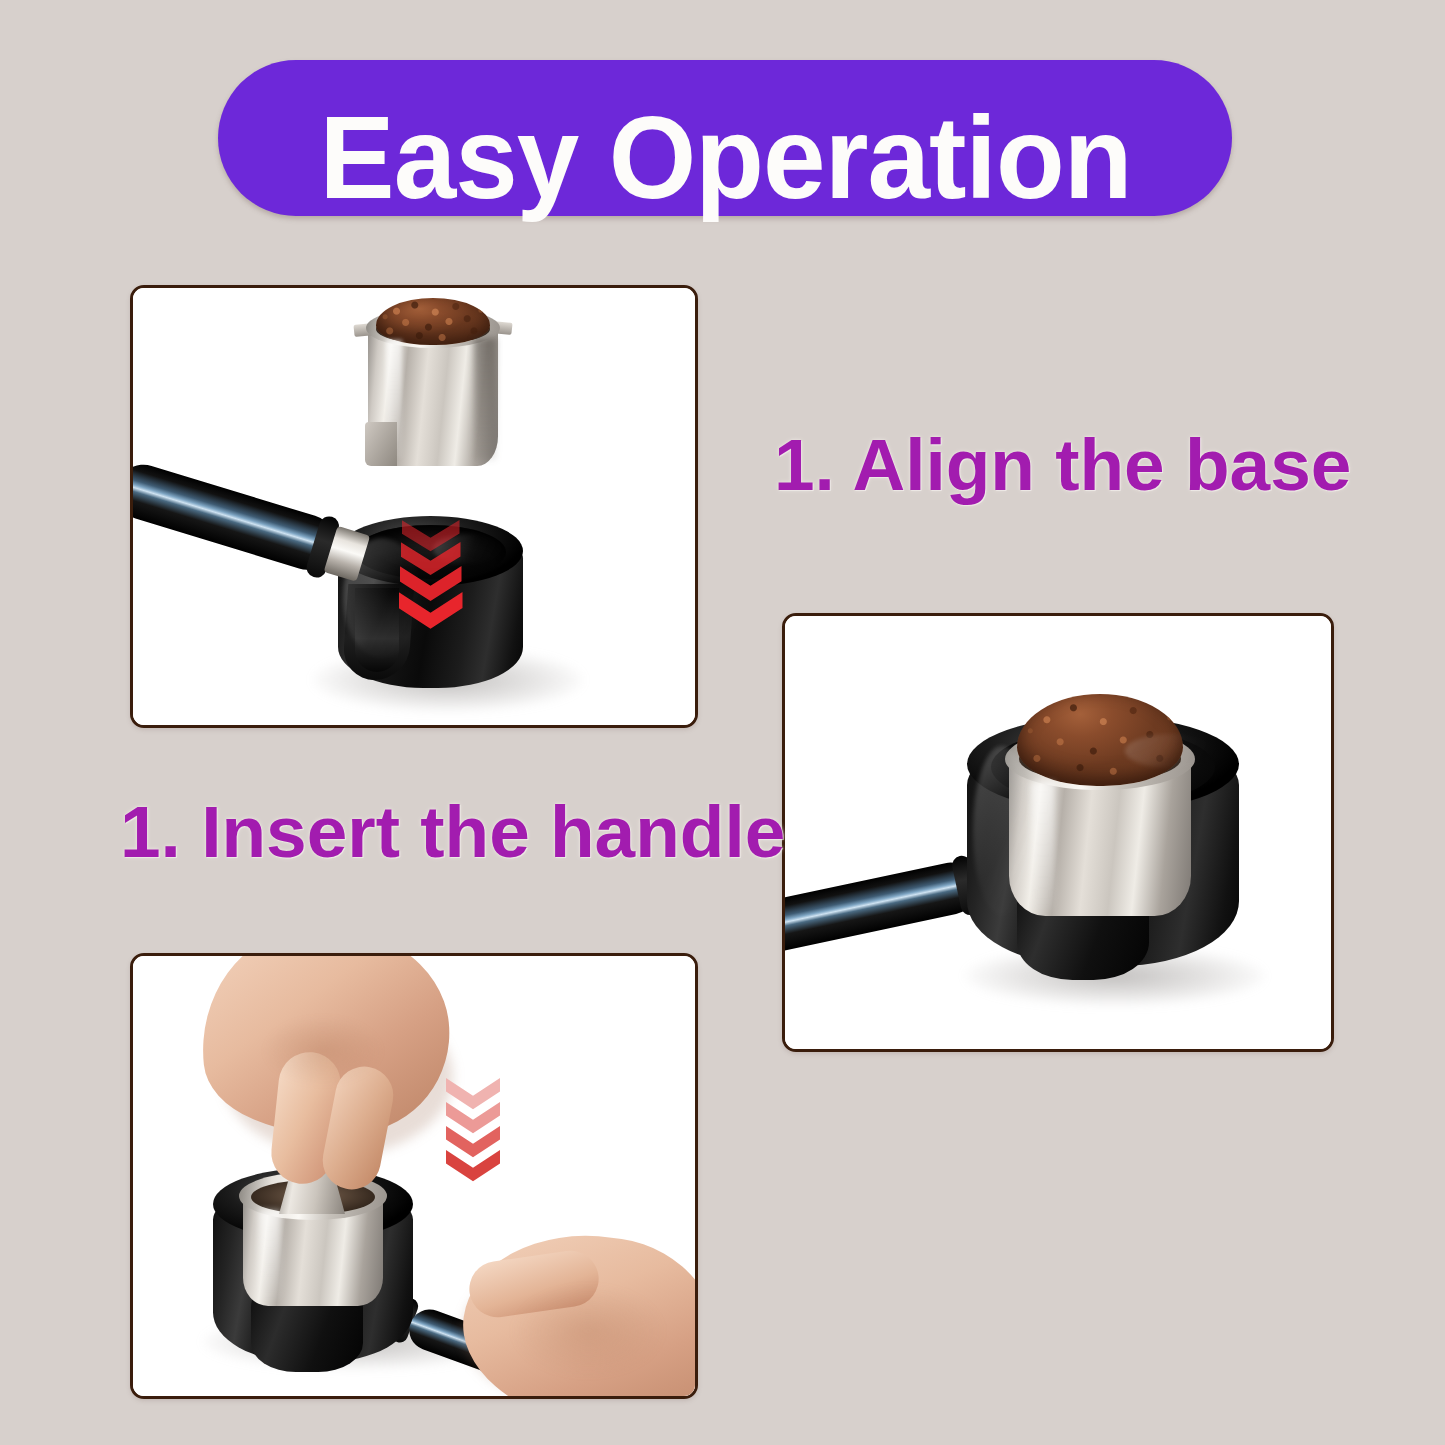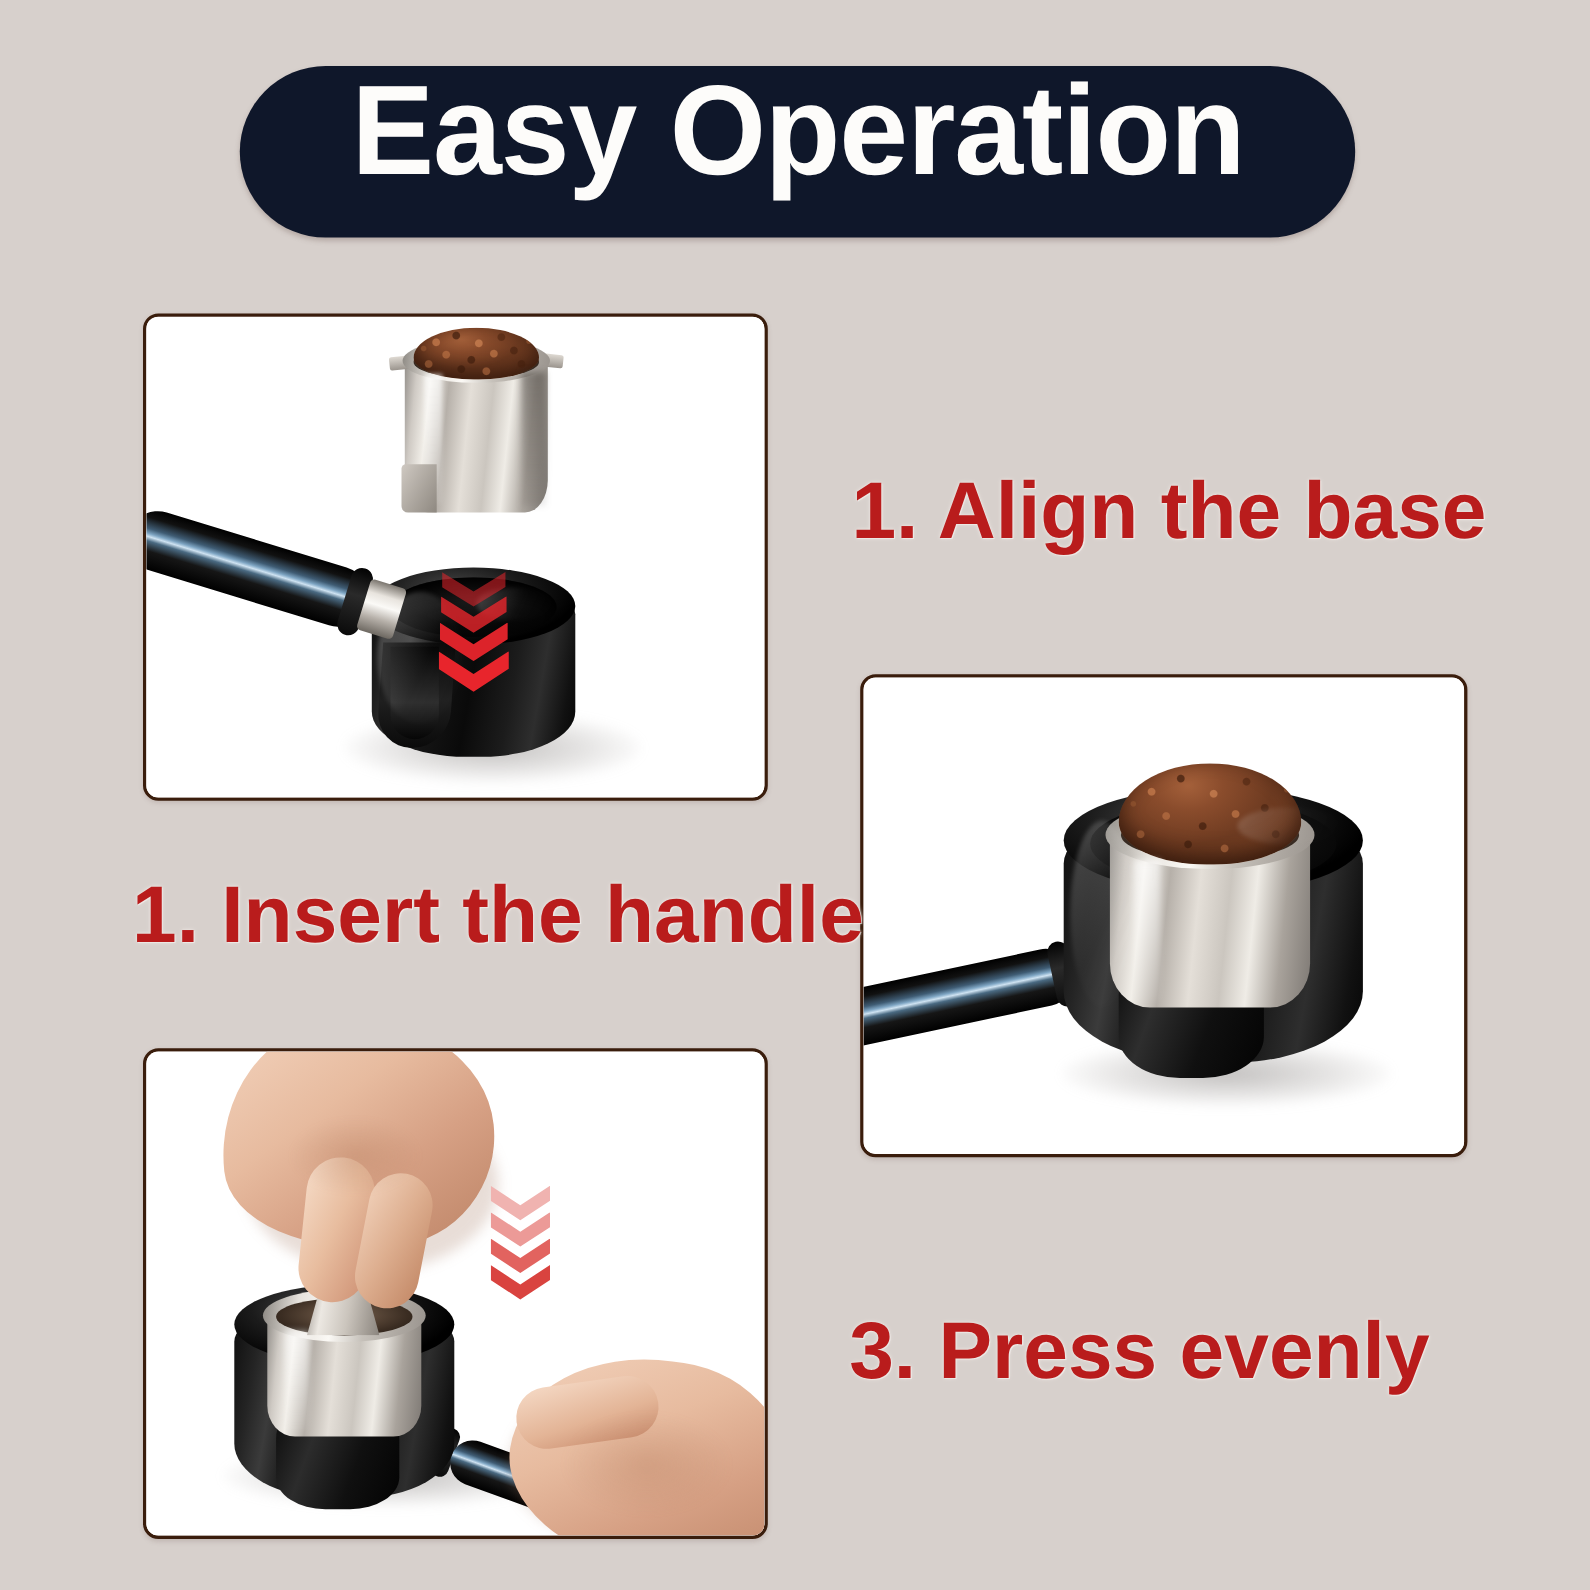--- a/index.html
+++ b/index.html
@@ -19,24 +19,24 @@
     overflow: hidden;
   }
 
   
   .title-pill {
     position: absolute;
     left: 218px;
     top: 60px;
     width: 1014px;
     height: 156px;
-    background: #0f172a;
+    background: #6d28d9;
     border-radius: 78px;
     display: flex;
-    align-items: flex-start;
+    align-items: flex-end;
     justify-content: center;
     box-shadow: 0 3px 5px rgba(120,100,95,0.35);
   }
   .title-text {
     color: #fdfcfa;
     font-family: "Liberation Sans Narrow", "Liberation Sans", sans-serif;
     font-size: 116px;
     font-weight: 700;
     letter-spacing: -1px;
     line-height: 1;
@@ -59,21 +59,21 @@
     background: #ffffff;
     overflow: hidden;
   }
   .panel1 { left: 130px; top: 285px; width: 562px; height: 437px; }
   .panel2 { left: 782px; top: 613px; width: 546px; height: 433px; }
   .panel3 { left: 130px; top: 953px; width: 562px; height: 440px; }
 
   
   .caption {
     position: absolute;
-    color: #b91c1c;
+    color: #a21caf;
     font-family: "Liberation Sans Narrow", "Liberation Sans", sans-serif;
     font-size: 73px;
     font-weight: 700;
     white-space: nowrap;
     line-height: 1;
     text-shadow:
       0 0 2px #ece5e1,
       0 0 4px #ece5e1,
       1px 1px 0 rgba(255,255,255,0.55);
   }
@@ -384,15 +384,14 @@
         <span style="width:54px;height:34px;color:#f0b3b0;"></span>
         <span style="width:54px;height:34px;margin-top:-10px;color:#ec9a97;"></span>
         <span style="width:54px;height:34px;margin-top:-10px;color:#e2635f;"></span>
         <span style="width:54px;height:34px;margin-top:-10px;color:#d9433f;"></span>
       </div>
     </div>
   </div>
 
   <div class="caption cap1">1. Align the base</div>
   <div class="caption cap2">1. Insert the handle</div>
-  <div class="caption cap3">3. Press evenly</div>
 
 </div>
 
 </body></html>

